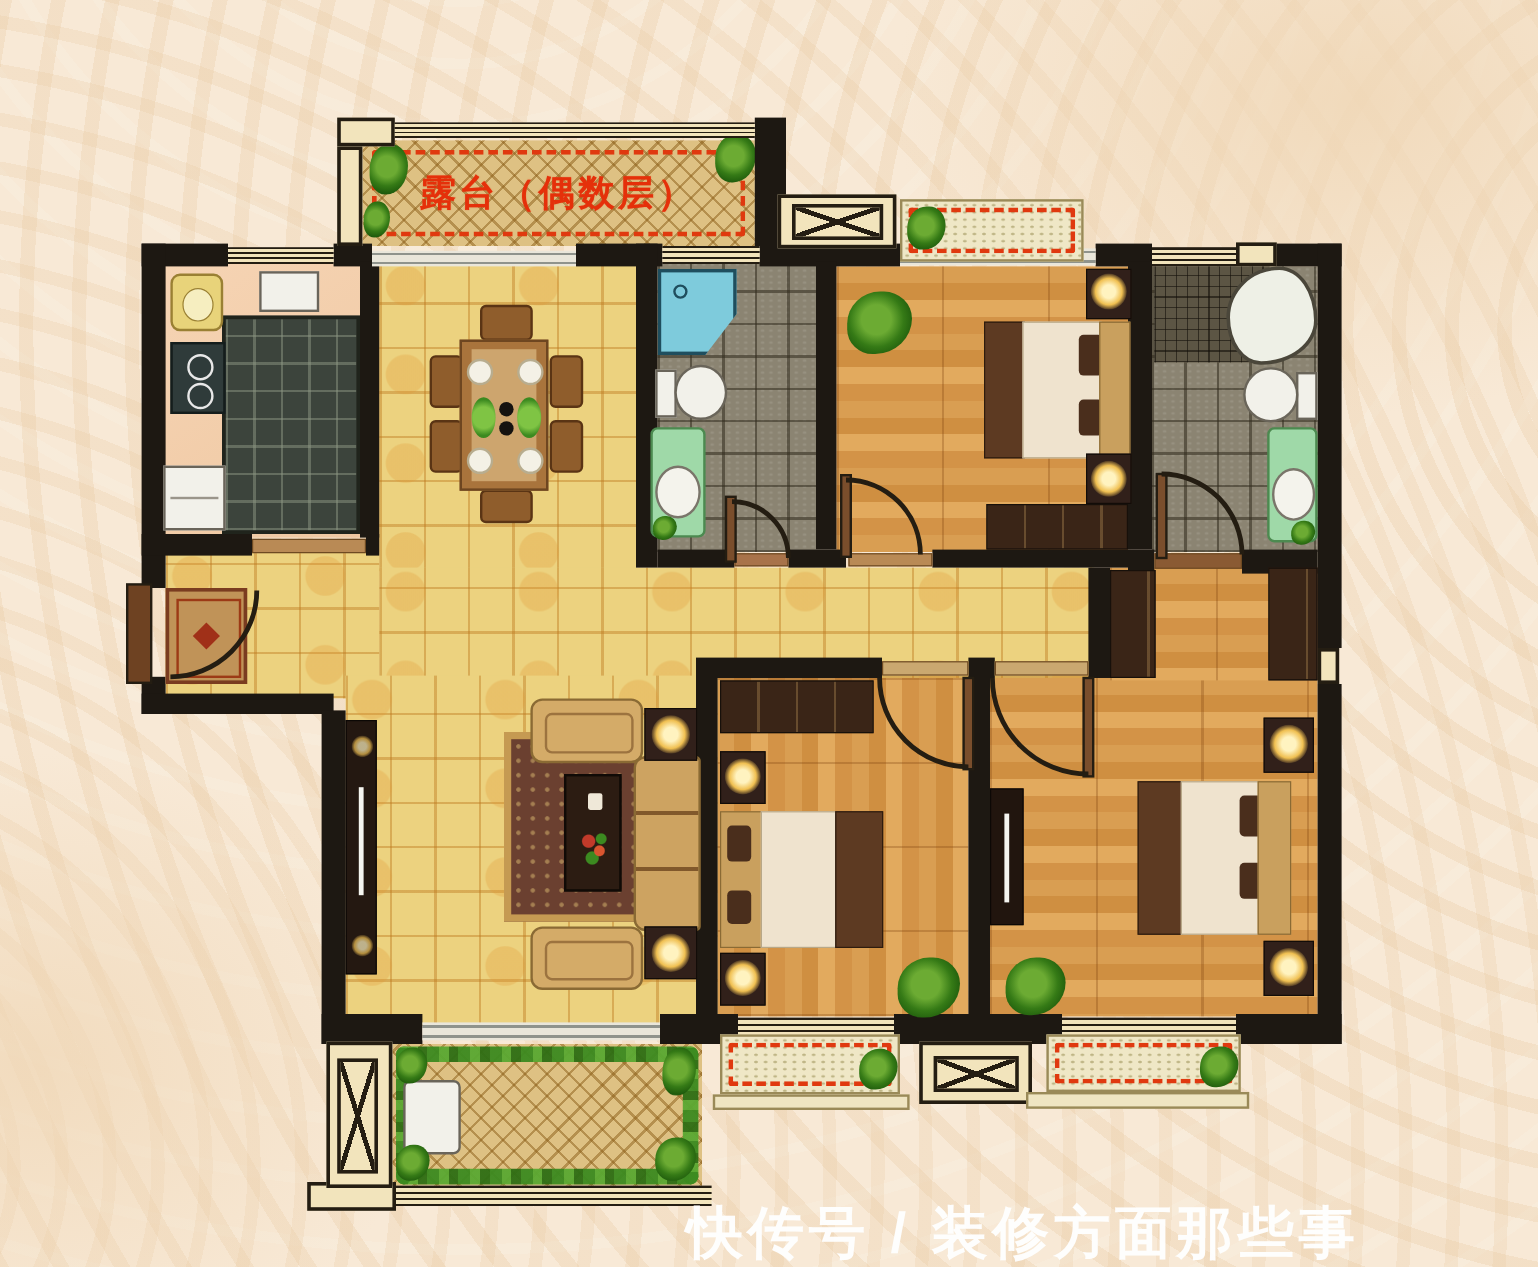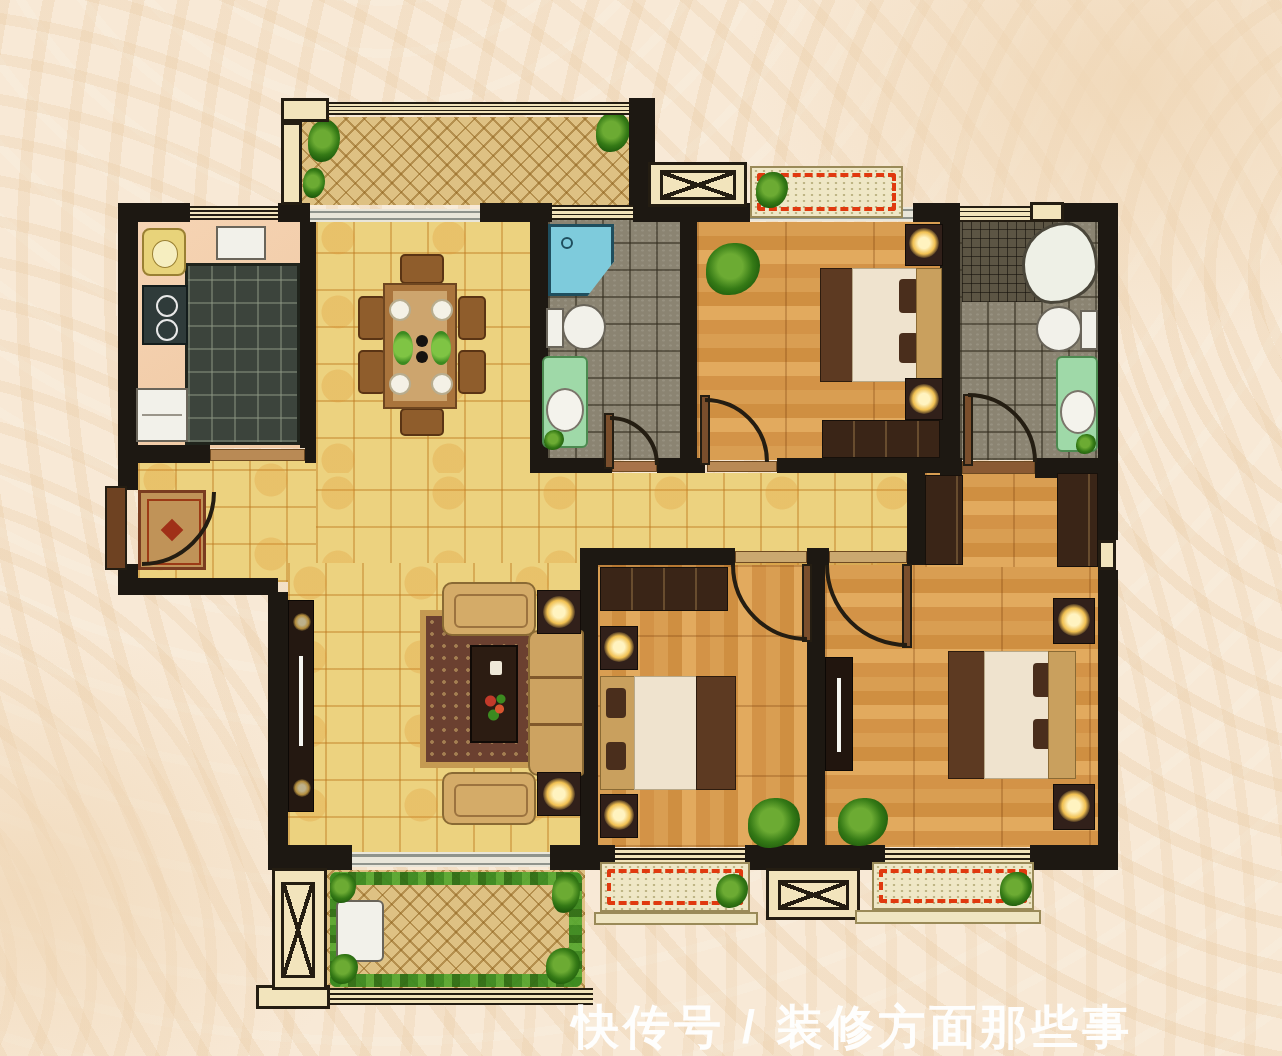--- a/index.html
+++ b/index.html
@@ -84,20 +84,24 @@
   <div class="fl-tile" style="left:288px;top:563px;width:310px;height:292px"></div>
   <div class="fl-bath" style="left:548px;top:218px;width:132px;height:242px"></div>
   <div class="fl-woodh" style="left:697px;top:222px;width:243px;height:238px"></div>
   <div class="fl-bath" style="left:960px;top:222px;width:138px;height:238px"></div>
   <div class="fl-woodv" style="left:598px;top:565px;width:209px;height:282px"></div>
   <div class="fl-woodh" style="left:825px;top:565px;width:273px;height:282px"></div>
   <div class="fl-woodh" style="left:925px;top:473px;width:173px;height:94px"></div>
   <div class="fl-x" style="left:302px;top:117px;width:327px;height:88px"></div>
   <div class="fl-x" style="left:327px;top:870px;width:258px;height:118px"></div>
 
+  <div class="abs" style="left:302px;top:117px;width:327px;height:88px">
+    <div class="dash" style="inset:8px"></div>
+    <div class="terrace-label">露台（偶数层）</div>
+  </div>
   <div class="plant" style="left:308px;top:120px;width:32px;height:42px"></div>
   <div class="plant" style="left:596px;top:112px;width:34px;height:40px"></div>
   <div class="plant" style="left:303px;top:168px;width:22px;height:30px"></div>
 
   <div class="w" style="left:118px;top:203px;width:72px;height:19px"></div>
   <div class="w" style="left:278px;top:203px;width:32px;height:19px"></div>
   <div class="w" style="left:480px;top:203px;width:72px;height:19px"></div>
   <div class="w" style="left:633px;top:203px;width:117px;height:19px"></div>
   <div class="w" style="left:913px;top:203px;width:47px;height:19px"></div>
   <div class="w" style="left:1063px;top:203px;width:55px;height:19px"></div>

